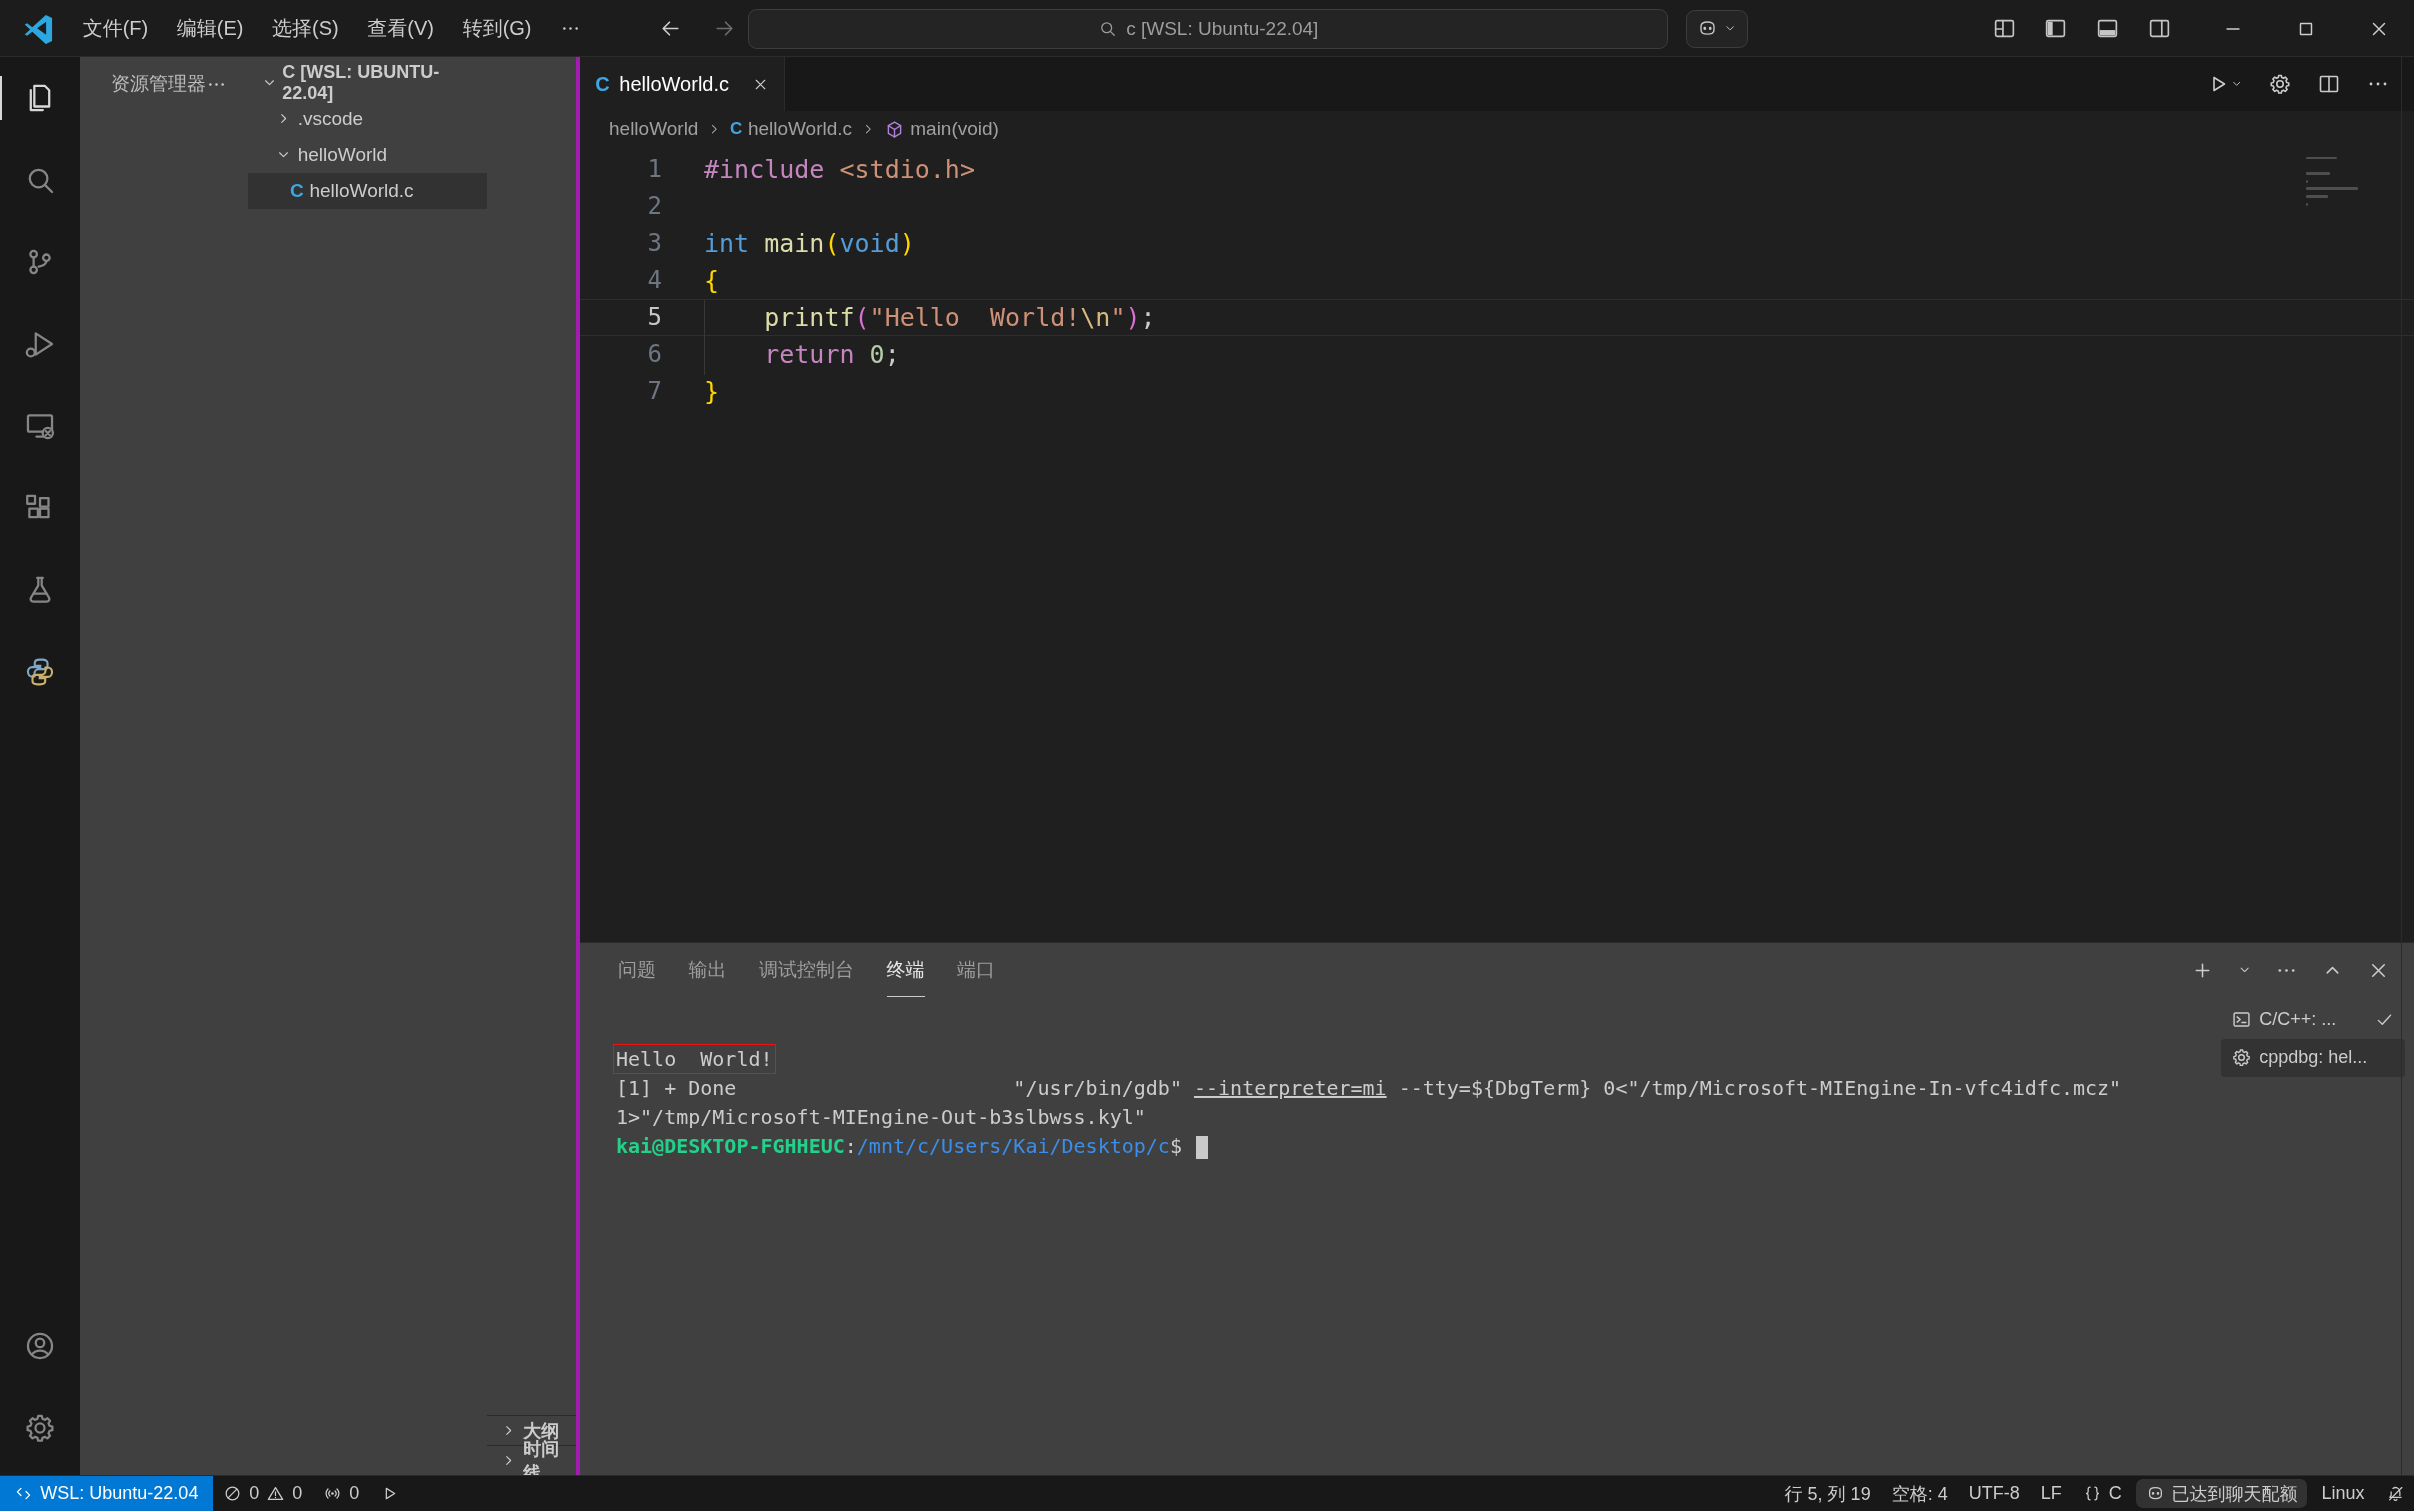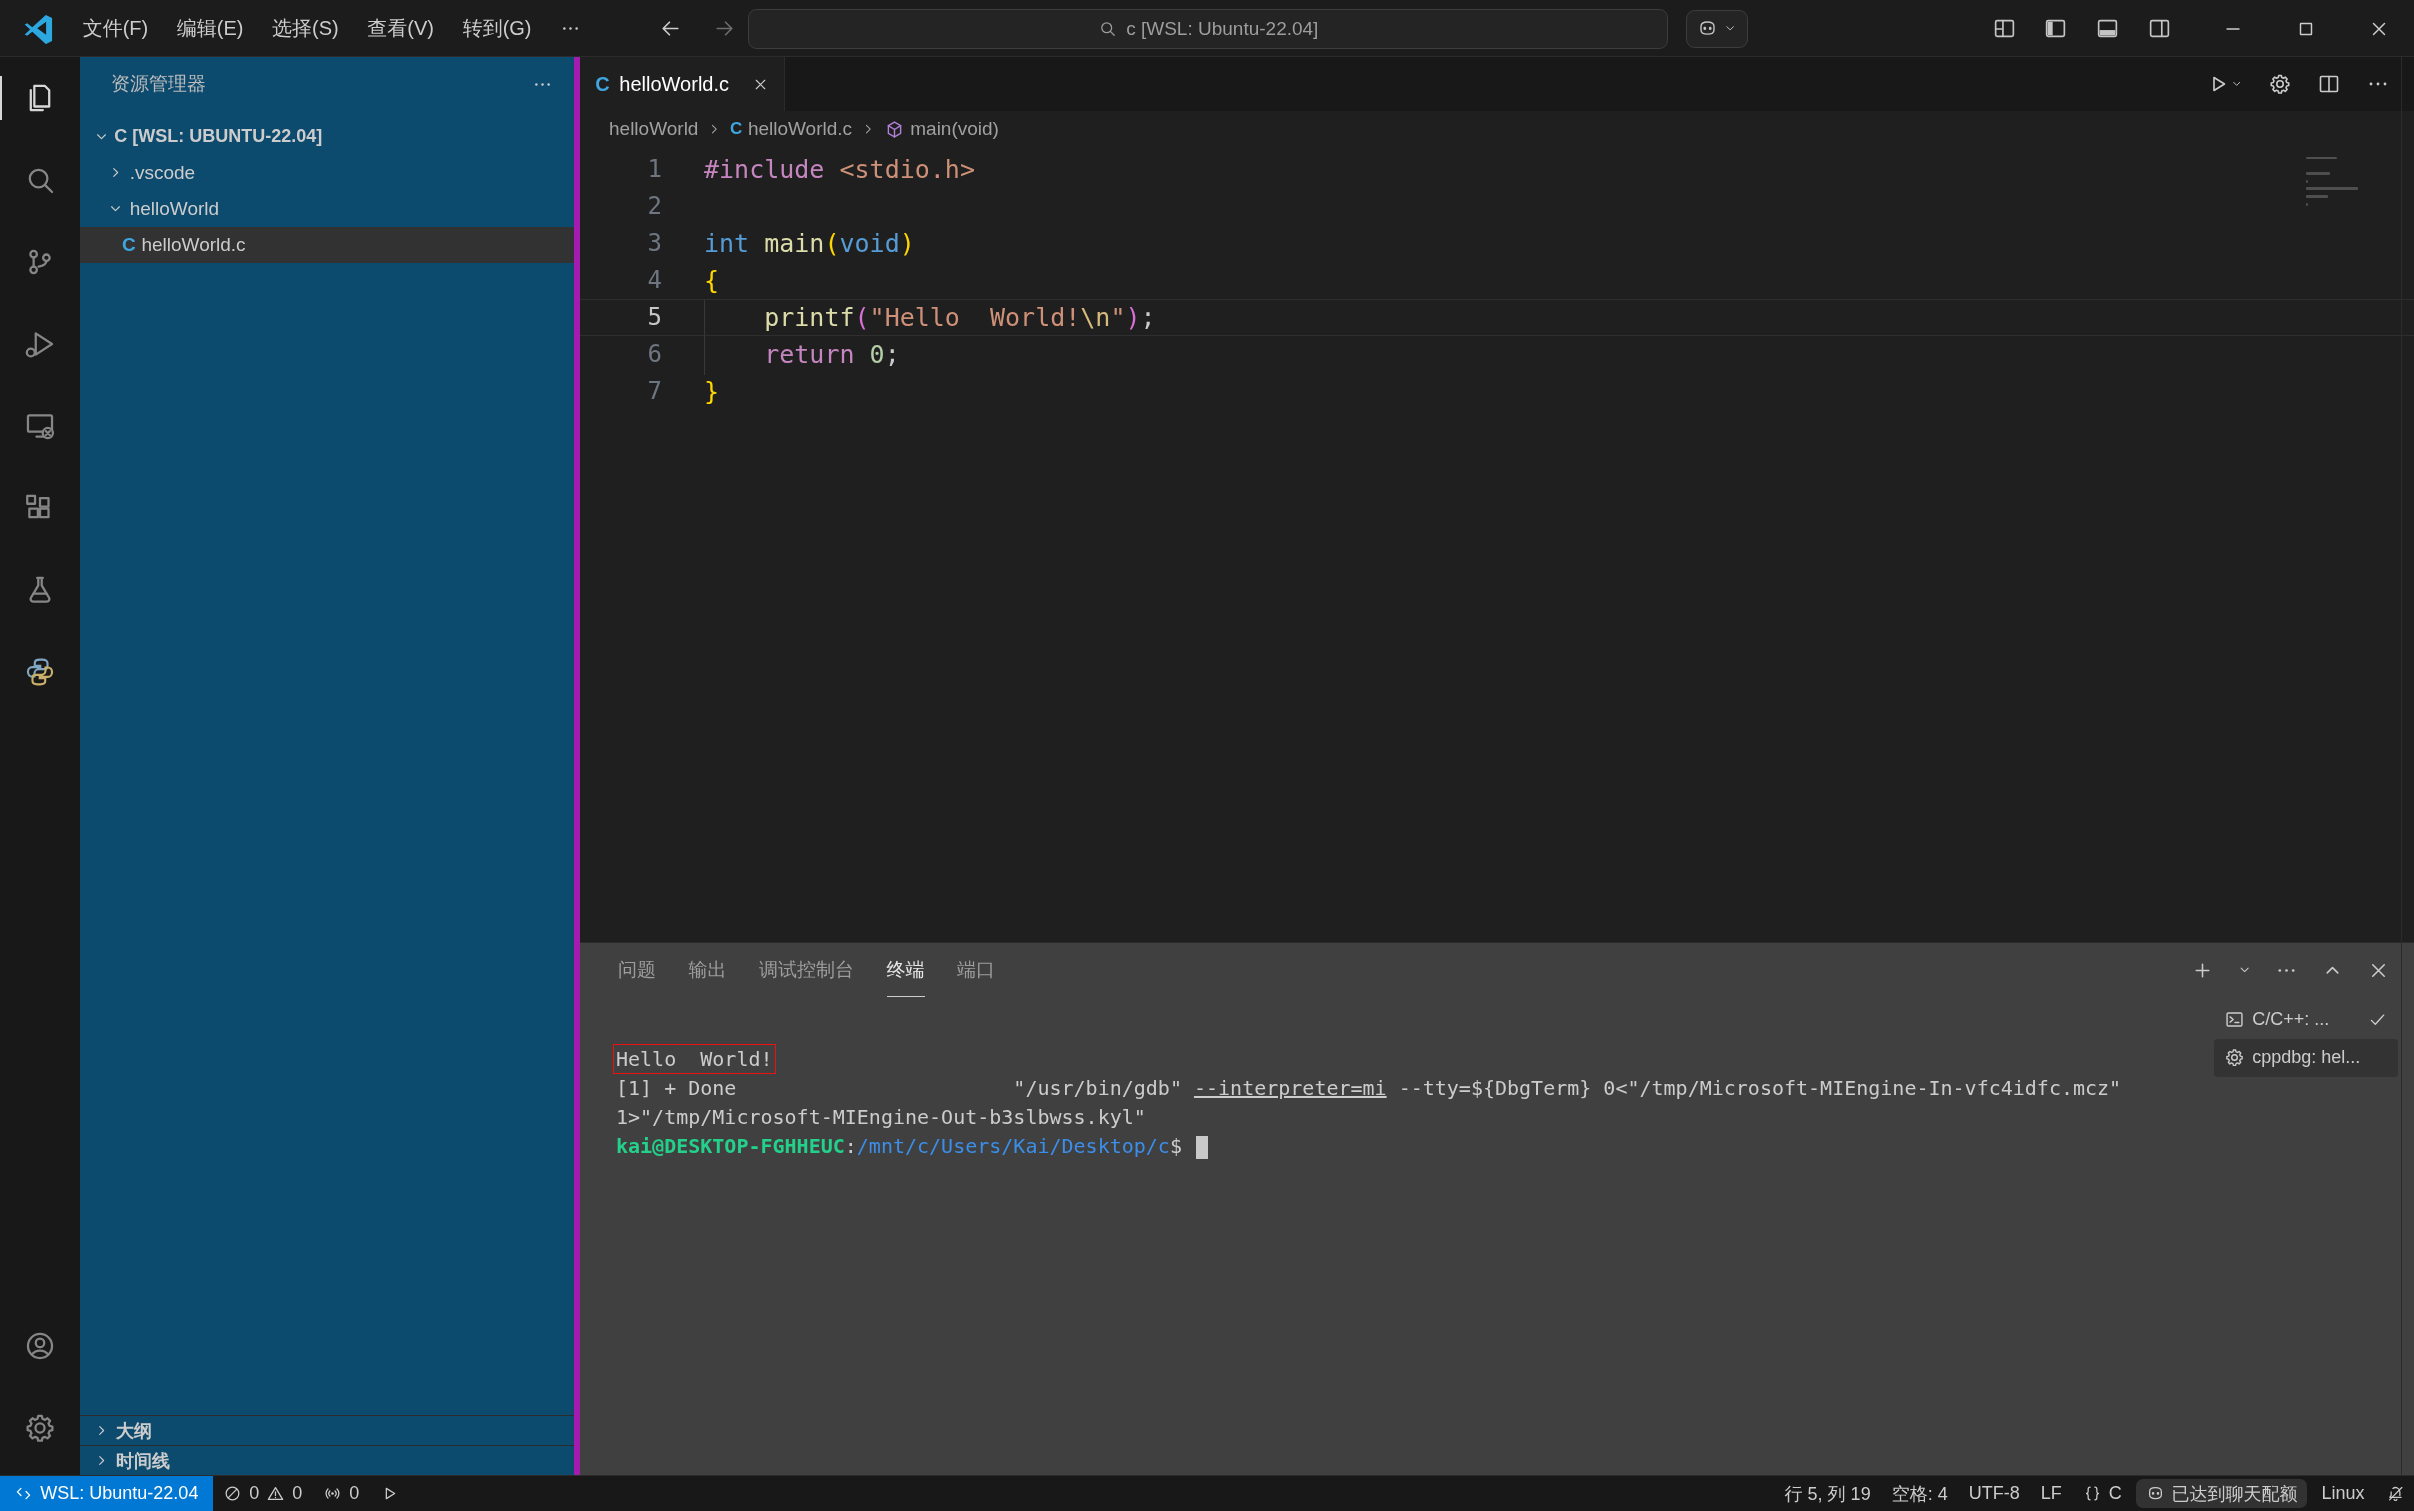--- a/index.html
+++ b/index.html
@@ -33,21 +33,21 @@
 
 
 .body{flex:1;display:flex;min-height:0}
 .activitybar{width:80px;background:#181818;display:flex;flex-direction:column;align-items:center}
 .ab-item{width:80px;height:82px;display:flex;align-items:center;justify-content:center;color:#868686;position:relative}
 .ab-item svg{width:34px;height:34px}
 .ab-item.active{color:#d7d7d7}
 .ab-item.active::before{content:"";position:absolute;left:0;top:19px;bottom:19px;width:1.9px;background:#d7d7d7}
 .ab-bottom{margin-top:auto;padding-bottom:5.7px;display:flex;flex-direction:column;align-items:center}
 
-.sidebar{width:500px;background:#0c4a6e;border-right:6px solid #a21caf;display:flex;flex-direction:column;font-size:19px}
+.sidebar{width:500px;background:#404040;border-right:4px solid #a21caf;display:flex;flex-direction:row;font-size:19px}
 .sidebar-header{height:54px;flex:none;display:flex;align-items:center;padding:0 21px 0 31px;color:#bbb}
 .sidebar-header .title{flex:1}
 .sidebar-header .icon{color:#ccc}
 .tree{padding-top:7.6px}
 .tree-root{height:36px;display:flex;align-items:center;gap:3.8px;font-weight:bold;color:#ccc;padding-left:13.4px;font-size:18px}
 .tree-item{height:36px;display:flex;align-items:center;gap:5.7px;color:#ccc}
 .tree-item.folder{padding-left:27px}
 .tree-item.file{padding-left:42px}
 .tree-item.selected{background:#323232}
 .icon.chev svg{width:17px;height:17px}
@@ -96,21 +96,21 @@
 .panel-actions .icon.mini svg{width:15.3px;height:15.3px}
 .panel-body{flex:1;display:flex;min-height:0}
 .terminal{flex:1;min-width:0;overflow:hidden;padding:48px 0 0 36px;font-family:"DejaVu Sans Mono","Liberation Mono",monospace;font-size:20px;line-height:29px;white-space:pre;color:#ccc}
 .t-line{height:29px}
 .t-plain{color:#ccc}
 .t-green{color:#23d18b;font-weight:bold}
 .t-blue{color:#3b8eea;font-weight:normal}
 .t-box{outline:1.9px solid #e11;outline-offset:2.9px}
 .t-u{text-decoration:underline}
 .t-cursor{display:inline-block;width:12.4px;height:23px;background:#c9c9c9;vertical-align:middle;margin-left:1.9px}
-.terminal-list{width:184px;flex:none;margin-right:17px;padding-top:3.8px;font-size:18px}
+.terminal-list{width:184px;flex:none;margin-right:10px;padding-top:3.8px;font-size:18px}
 .tl-row{height:38px;display:flex;align-items:center;gap:7.6px;padding:0 9.6px;color:#ccc}
 .tl-row.selected{background:#333334;border-radius:3.8px}
 .tl-label{flex:1;overflow:hidden;text-overflow:ellipsis;white-space:nowrap}
 .tl-row .check{margin-left:auto}
 
 
 .statusbar{height:36px;flex:none;background:#181818;border-top:1px solid #2b2b2b;display:flex;align-items:stretch;font-size:18px;color:#ccc}
 .sb-left,.sb-right{display:flex;align-items:stretch}
 .sb-spacer{flex:1}
 .sb-item{display:flex;align-items:center;gap:7px;padding:0 10.5px}

